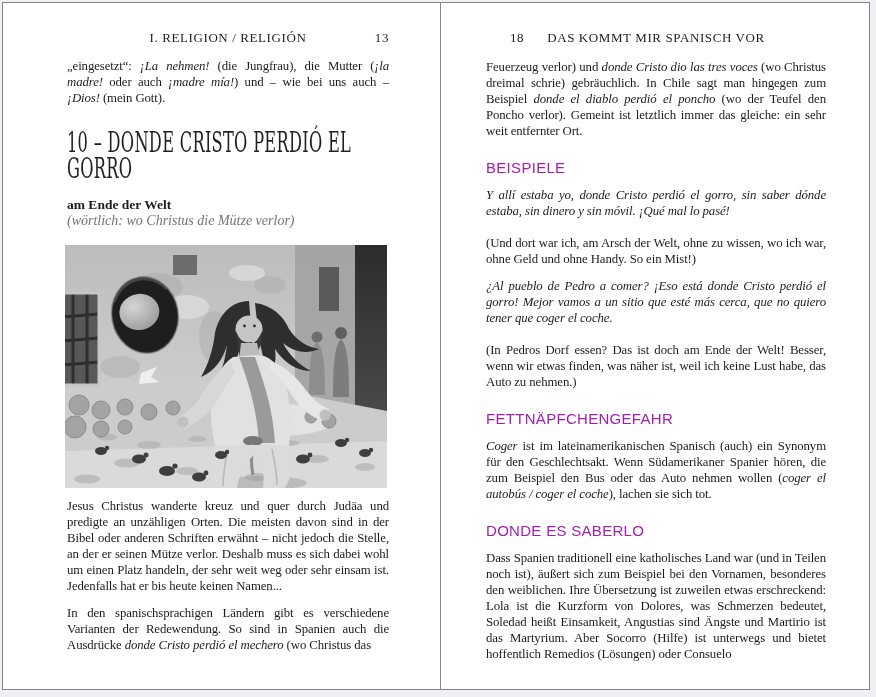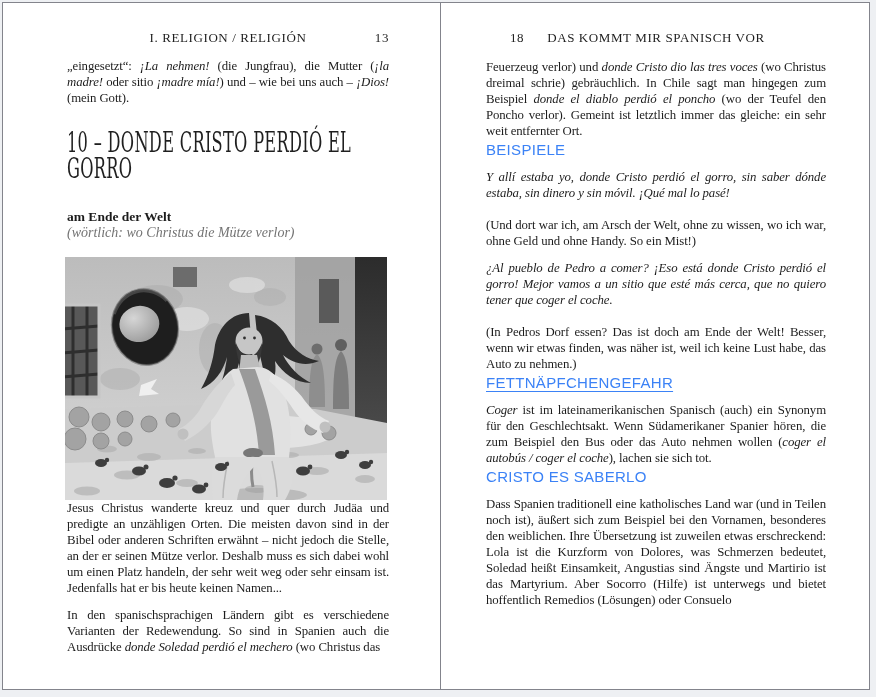--- a/index.html
+++ b/index.html
@@ -42,46 +42,46 @@
   .chapter-title{
     margin:24px 0 0 0;
     font-family:"DejaVu Serif", serif;
     font-weight:500;
     font-size:27px;line-height:26px;
     letter-spacing:0.5px;color:#1f1f1f;
     width:166%;
     transform:scaleX(0.6);
     transform-origin:0 0;
   }
-  .chapter-sub-b{margin-top:27px;font-weight:bold;font-size:13.5px;line-height:16px;color:#1c1c1c;}
+  .chapter-sub-b{margin-top:15px;font-weight:bold;font-size:13.5px;line-height:16px;color:#1c1c1c;}
   .chapter-sub-i{font-style:italic;font-size:14px;line-height:16px;color:#737373;}
 
   .figure{margin:16px 0 0 -2px;width:322px;height:243px;}
   .figure svg{display:block;}
 
   .section-head{
-    margin:2px 0 0 0;
+    margin:20px 0 0 0;
     font-family:"Liberation Sans", sans-serif;
-    font-weight:400;font-size:15px;letter-spacing:0.3px;color:#3b82f6;
-  }
-  .underlined{text-decoration:underline;text-underline-offset:3px;text-decoration-thickness:1px;}
+    font-weight:400;font-size:15px;letter-spacing:0.3px;color:#a21caf;
+  }
+  .underlined{text-underline-offset:3px;text-decoration-thickness:1px;}
 </style>
 </head>
 <body>
 
 <div class="stage">
 
   <div class="page page-left">
     <div class="col col-l">
       <div class="running-head">
         <span class="rh-title">I. RELIGION / RELIGIÓN</span>
         <span class="rh-num-r">13</span>
       </div>
 
-      <p class="body"><span>„eingesetzt“: </span><span class="it">¡La nehmen!</span><span> (die Jungfrau), die Mutter (</span><span class="it">¡la madre!</span><span> oder sitio </span><span class="it">¡madre mía!</span><span>) und – wie bei uns auch – </span><span class="it">¡Dios!</span><span> (mein Gott).</span></p>
+      <p class="body"><span>„eingesetzt“: </span><span class="it">¡La nehmen!</span><span> (die Jungfrau), die Mutter (</span><span class="it">¡la madre!</span><span> oder auch </span><span class="it">¡madre mía!</span><span>) und – wie bei uns auch – </span><span class="it">¡Dios!</span><span> (mein Gott).</span></p>
 
       <h1 class="chapter-title">10 – DONDE CRISTO PERDIÓ EL GORRO</h1>
       <div class="chapter-sub-b">am Ende der Welt</div>
       <div class="chapter-sub-i">(wörtlich: wo Christus die Mütze verlor)</div>
 
       <div class="figure">
         <svg viewBox="0 0 322 243" width="322" height="243" preserveAspectRatio="none">
           <defs>
             <linearGradient id="wallg" x1="0" y1="0" x2="0" y2="1">
               <stop offset="0" stop-color="#bcbcbc"></stop>
@@ -216,22 +216,22 @@
             <ellipse cx="276" cy="198" rx="6" ry="4"></ellipse>
               <circle cx="282" cy="195" r="2.2"></circle>
             <ellipse cx="300" cy="208" rx="6" ry="4"></ellipse>
               <circle cx="306" cy="205" r="2.2"></circle>
             <ellipse cx="156" cy="210" rx="6" ry="4"></ellipse>
               <circle cx="162" cy="207" r="2.2"></circle>
           </g>
         </svg>
       </div>
 
-      <p class="body" style="margin-top:0">Jesus Christus wanderte kreuz und quer durch Judäa und predigte an unzähligen Orten. Die meisten davon sind in der Bibel oder anderen Schriften erwähnt – nicht jedoch die Stelle, an der er seinen Mütze verlor. Deshalb muss es sich dabei wohl um einen Platz handeln, der sehr weit weg oder sehr einsam ist. Jedenfalls hat er bis heute keinen Namen...</p>
-      <p class="body"><span>In den spanischsprachigen Ländern gibt es verschiedene Varianten der Redewendung. So sind in Spanien auch die Ausdrücke </span><span class="it">donde Soledad perdió el mechero</span><span> (wo Christus das</span></p>
+      <p class="body" style="margin-top:10px">Jesus Christus wanderte kreuz und quer durch Judäa und predigte an unzähligen Orten. Die meisten davon sind in der Bibel oder anderen Schriften erwähnt – nicht jedoch die Stelle, an der er seinen Mütze verlor. Deshalb muss es sich dabei wohl um einen Platz handeln, der sehr weit weg oder sehr einsam ist. Jedenfalls hat er bis heute keinen Namen...</p>
+      <p class="body"><span>In den spanischsprachigen Ländern gibt es verschiedene Varianten der Redewendung. So sind in Spanien auch die Ausdrücke </span><span class="it">donde Cristo perdió el mechero</span><span> (wo Christus das</span></p>
     </div>
   </div>
 
   <div class="page page-right">
     <div class="col col-r">
       <div class="running-head">
         <span class="rh-num-l">18</span>
         <span class="rh-title">DAS KOMMT MIR SPANISCH VOR</span>
       </div>
 
@@ -239,18 +239,18 @@
 
       <h2 class="section-head">BEISPIELE</h2>
       <p class="body example-es">Y allí estaba yo, donde Cristo perdió el gorro, sin saber dónde estaba, sin dinero y sin móvil. ¡Qué mal lo pasé!</p>
       <p class="body tight">(Und dort war ich, am Arsch der Welt, ohne zu wissen, wo ich war, ohne Geld und ohne Handy. So ein Mist!)</p>
       <p class="body example-es">¿Al pueblo de Pedro a comer? ¡Eso está donde Cristo perdió el gorro! Mejor vamos a un sitio que esté más cerca, que no quiero tener que coger el coche.</p>
       <p class="body tight">(In Pedros Dorf essen? Das ist doch am Ende der Welt! Besser, wenn wir etwas finden, was näher ist, weil ich keine Lust habe, das Auto zu nehmen.)</p>
 
       <h2 class="section-head underlined">FETTNÄPFCHENGEFAHR</h2>
       <p class="body"><span class="it">Coger</span><span> ist im lateinamerikanischen Spanisch (auch) ein Synonym für den Geschlechtsakt. Wenn Südamerikaner Spanier hören, die zum Beispiel den Bus oder das Auto nehmen wollen (</span><span class="it">coger el autobús / coger el coche</span><span>), lachen sie sich tot.</span></p>
 
-      <h2 class="section-head">CRISTO ES SABERLO</h2>
+      <h2 class="section-head">DONDE ES SABERLO</h2>
       <p class="body">Dass Spanien traditionell eine katholisches Land war (und in Teilen noch ist), äußert sich zum Beispiel bei den Vornamen, besonderes den weiblichen. Ihre Übersetzung ist zuweilen etwas erschreckend: Lola ist die Kurzform von Dolores, was Schmerzen bedeutet, Soledad heißt Einsamkeit, Angustias sind Ängste und Martirio ist das Martyrium. Aber Socorro (Hilfe) ist unterwegs und bietet hoffentlich Remedios (Lösungen) oder Consuelo</p>
     </div>
   </div>
 
 </div>
 
 </body></html>

